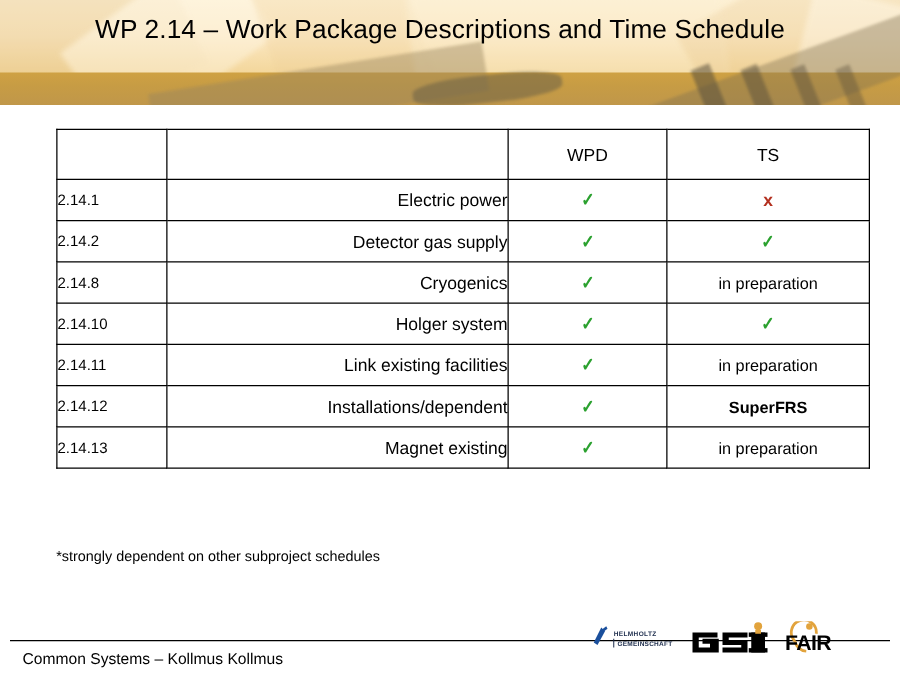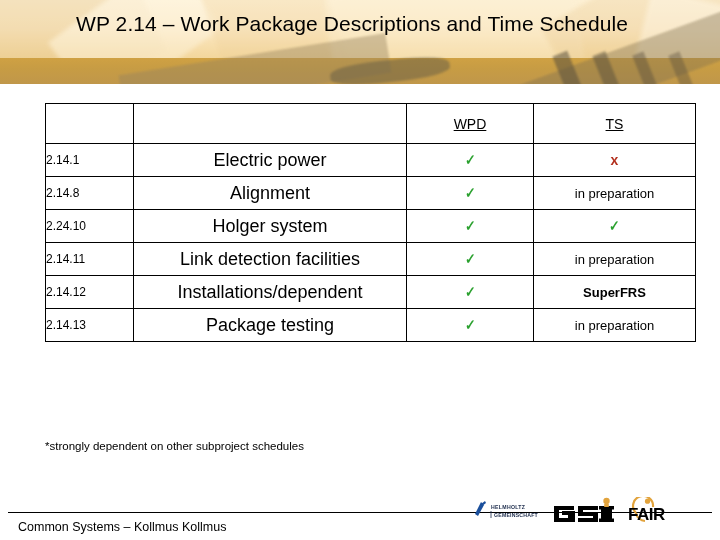--- a/index.html
+++ b/index.html
@@ -88,37 +88,36 @@
     vertical-align: middle;
     font-weight: normal;
   }
   #wp-table .col-id    { width: 88px; }
   #wp-table .col-name  { width: 273px; }
   #wp-table .col-wpd   { width: 127px; }
   #wp-table .col-ts    { width: 162px; }
 
   #wp-table thead td {
     height: 39px;
-    text-decoration: underline;
   }
   #wp-table tbody td {
     height: 32px;
   }
   .cell-id {
     padding-left: 9px;
     font-size: 12px;
     color: #000;
     text-align: left;
   }
   .cell-name {
     padding-left: 10px;
-    font-size: 18px;
+    font-size: 14px;
     font-weight: bold;
     color: #000;
-    text-align: center;
+    text-align: right;
   }
   .cell-mark {
     text-align: center;
     font-size: 13px;
     color: #000;
   }
   .hdr-lbl {
     text-align: center;
     font-size: 14px;
     color: #000;
@@ -221,46 +220,52 @@
     </tr>
   </thead>
   <tbody id="table-body">
       <tr>
         <td class="cell-id">2.14.1</td>
         <td class="cell-name">Electric power</td>
         <td class="cell-mark"><span class="chk">✓</span></td>
         <td class="cell-mark"><span class="xmark">x</span></td>
       </tr>
       <tr>
+        <td class="cell-id">2.14.2</td>
+        <td class="cell-name">Detector gas supply</td>
+        <td class="cell-mark"><span class="chk">✓</span></td>
+        <td class="cell-mark"><span class="chk">✓</span></td>
+      </tr>
+      <tr>
         <td class="cell-id">2.14.8</td>
-        <td class="cell-name">Alignment</td>
+        <td class="cell-name">Cryogenics</td>
         <td class="cell-mark"><span class="chk">✓</span></td>
         <td class="cell-mark"><span>in preparation</span></td>
       </tr>
       <tr>
-        <td class="cell-id">2.24.10</td>
+        <td class="cell-id">2.14.10</td>
         <td class="cell-name">Holger system</td>
         <td class="cell-mark"><span class="chk">✓</span></td>
         <td class="cell-mark"><span class="chk">✓</span></td>
       </tr>
       <tr>
         <td class="cell-id">2.14.11</td>
-        <td class="cell-name">Link detection facilities</td>
+        <td class="cell-name">Link existing facilities</td>
         <td class="cell-mark"><span class="chk">✓</span></td>
         <td class="cell-mark"><span>in preparation</span></td>
       </tr>
       <tr>
         <td class="cell-id">2.14.12</td>
         <td class="cell-name">Installations/dependent</td>
         <td class="cell-mark"><span class="chk">✓</span></td>
         <td class="cell-mark"><span class="strong-txt">SuperFRS</span></td>
       </tr>
       <tr>
         <td class="cell-id">2.14.13</td>
-        <td class="cell-name">Package testing</td>
+        <td class="cell-name">Magnet existing</td>
         <td class="cell-mark"><span class="chk">✓</span></td>
         <td class="cell-mark"><span>in preparation</span></td>
       </tr>
     </tbody>
 </table>
 
 <div id="footnote">*strongly dependent on other subproject schedules</div>
 
 <div id="footer-rule"></div>
 <div id="footer-text">Common Systems – Kollmus Kollmus</div>

